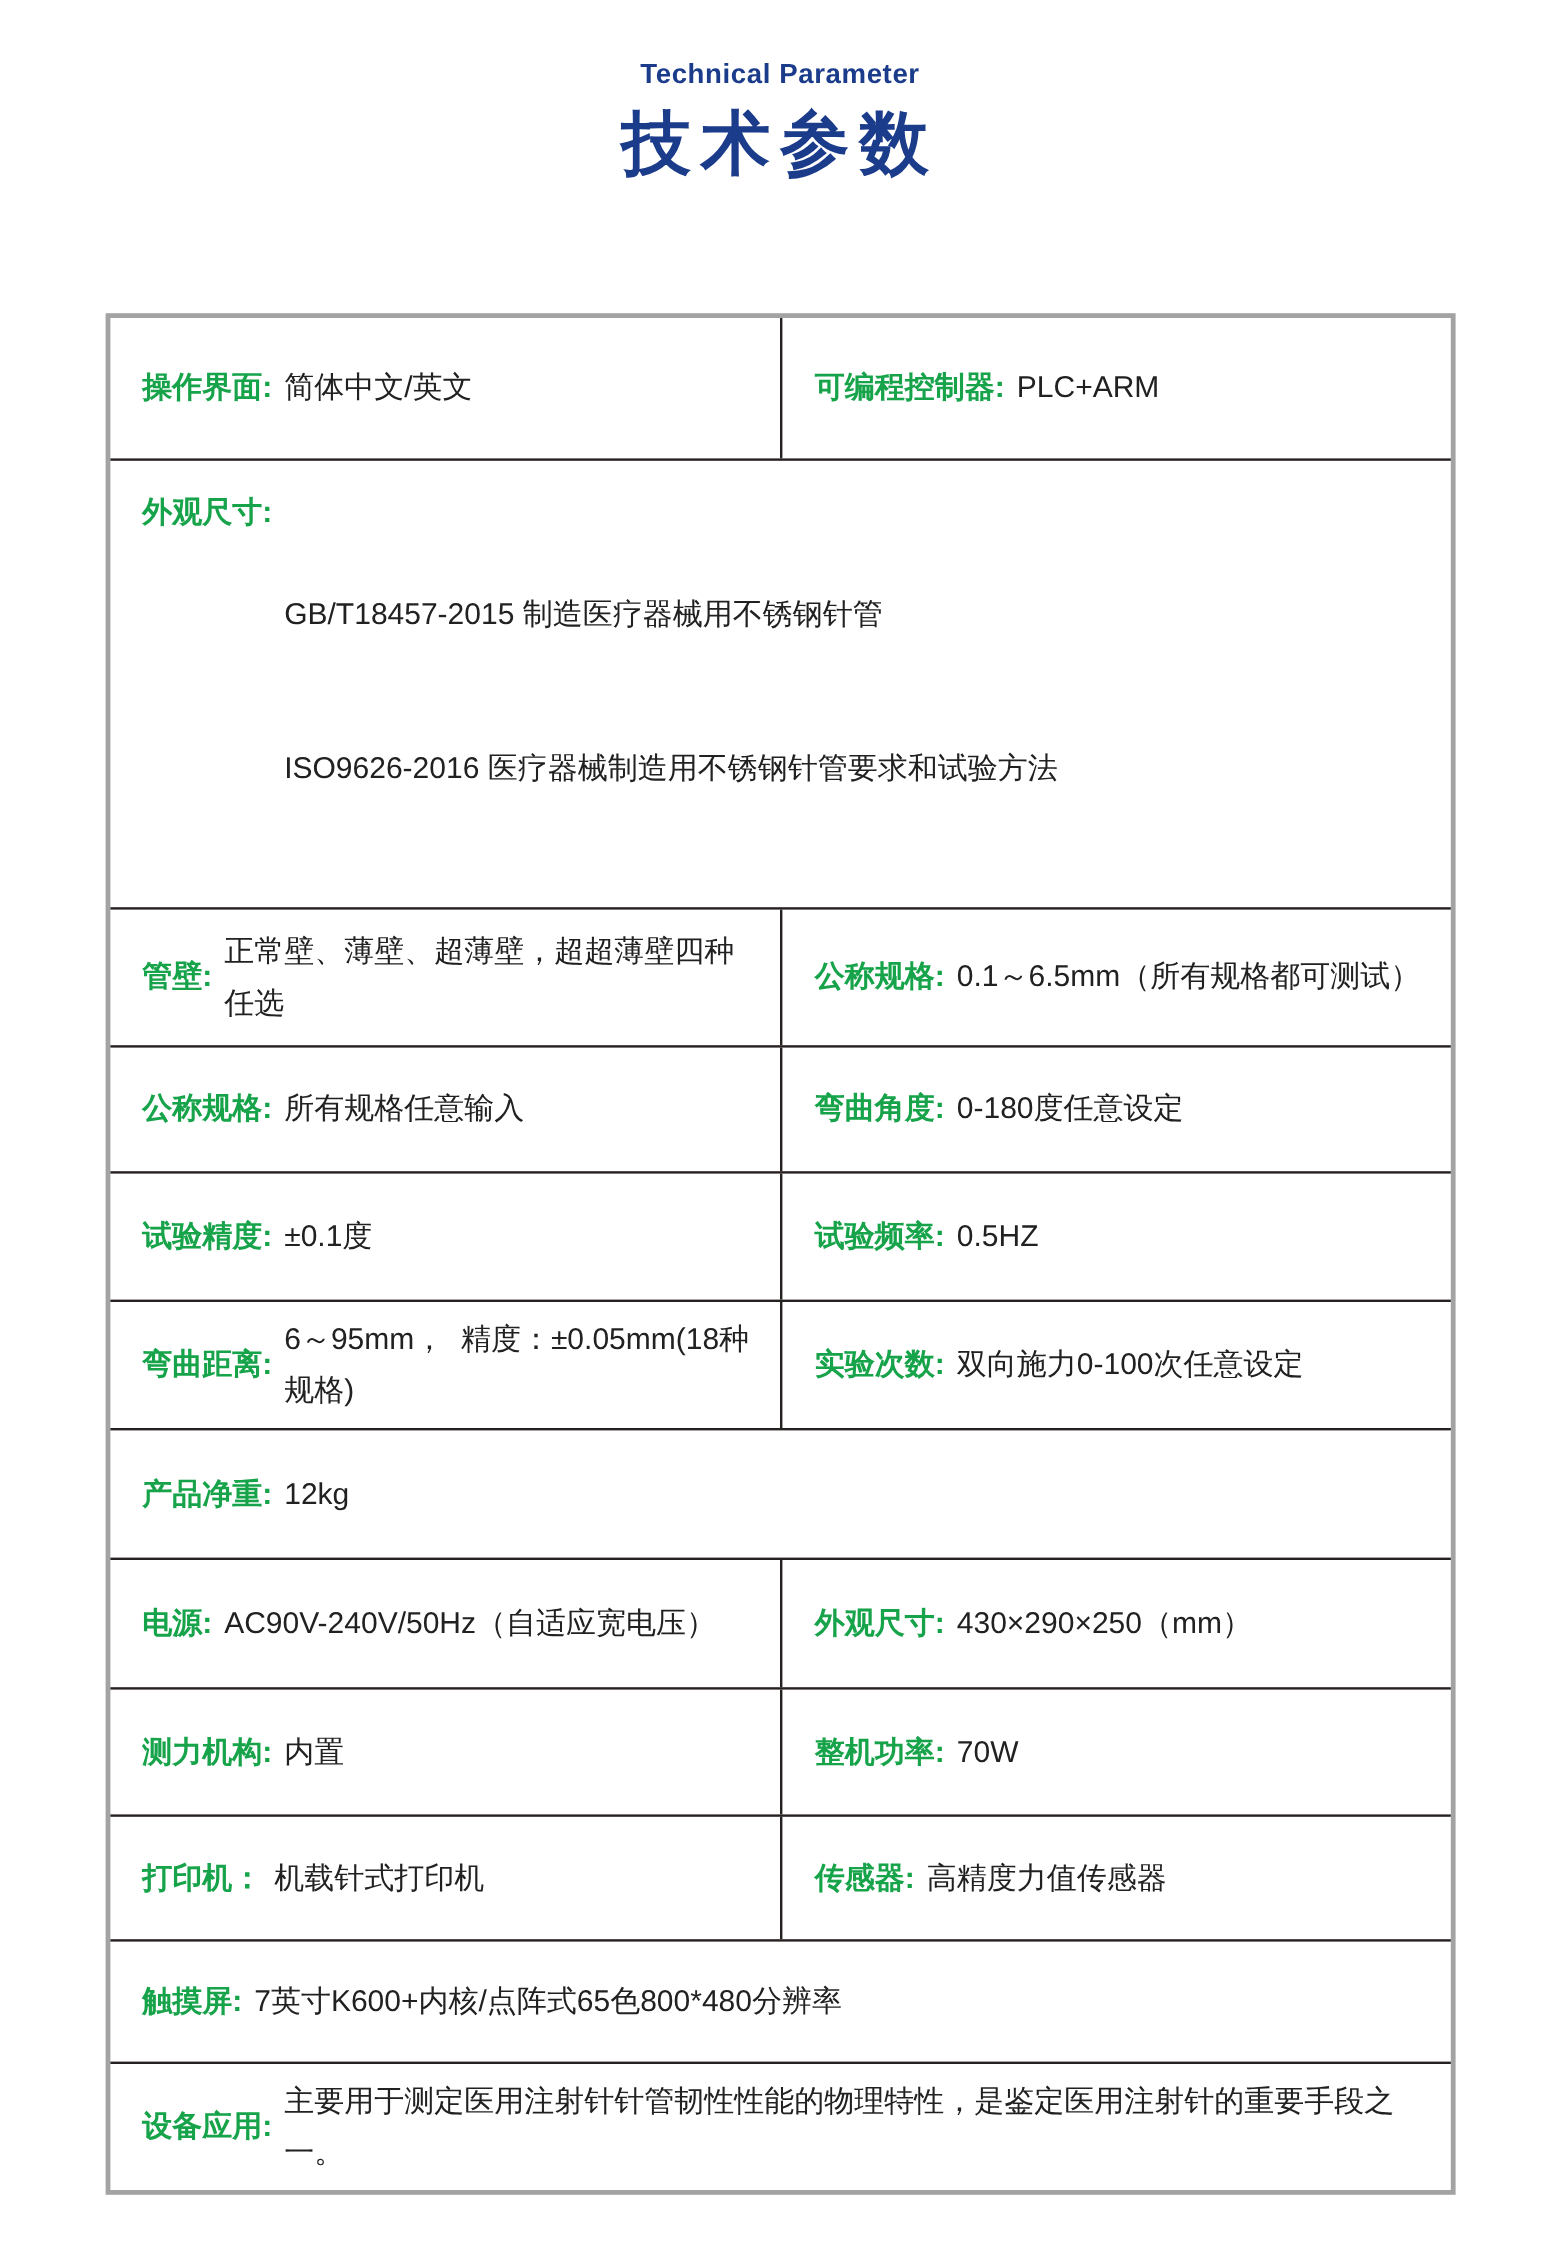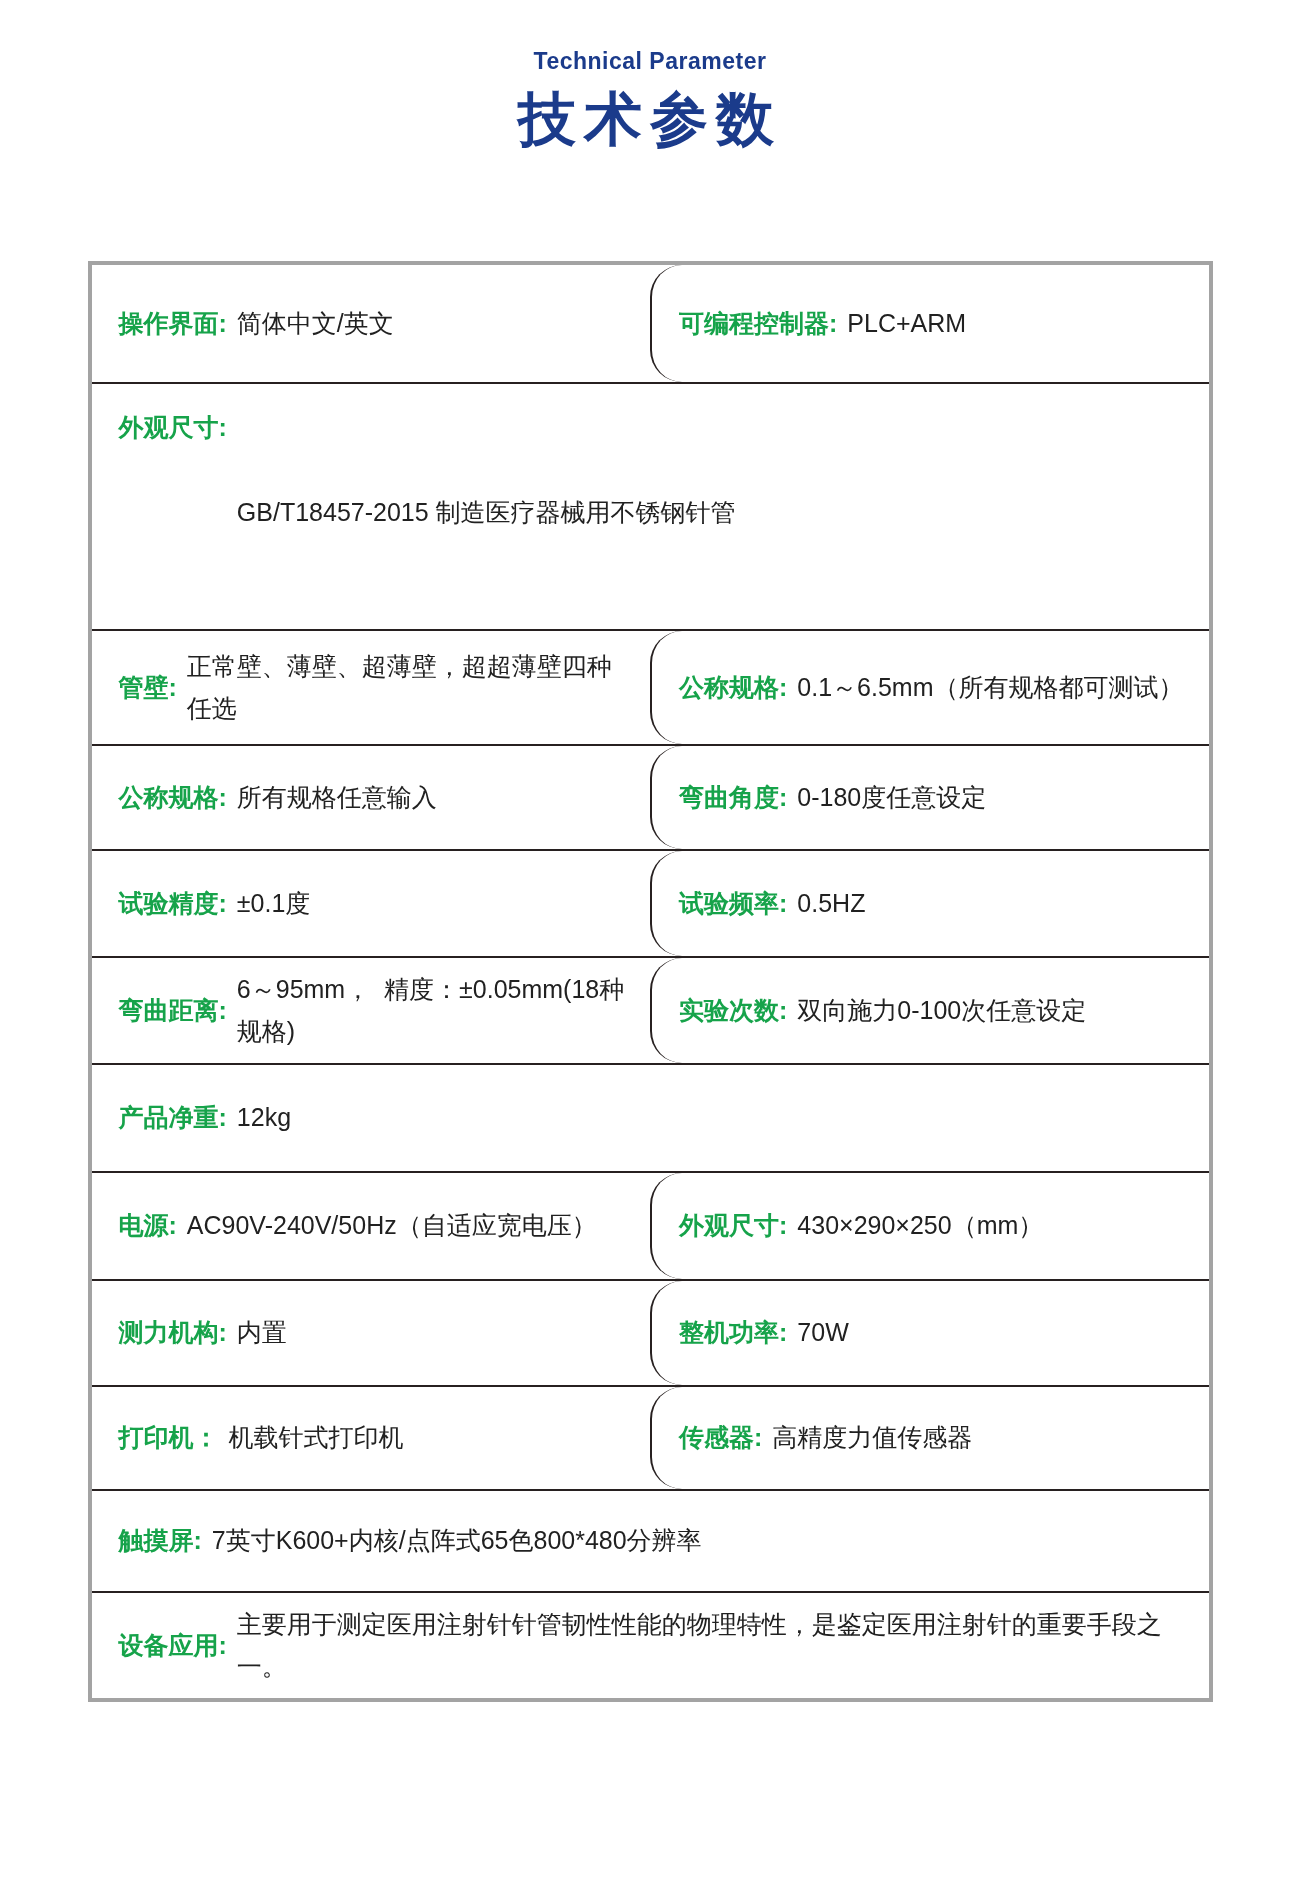--- a/index.html
+++ b/index.html
@@ -44,21 +44,21 @@
     border-top: 2px solid #272020;
   }
   .prow:first-child { border-top: none; }
   .pcell {
     display: flex;
     align-items: center;
     padding: 10px 18px 10px 27px;
     flex: 1 1 50%;
     min-width: 0;
   }
-  .pcell.right { border-left: 2px solid #272020; border-radius: 32px; }
+  .pcell.right { border-left: 2px solid #272020; }
   .pcell.full { flex: 1 1 100%; }
   .pcell.multiline { align-items: flex-start; padding-top: 22px; }
   .plabel {
     color: #16a34a;
     font-weight: bold;
     font-size: 25px;
     margin-right: 10px;
     white-space: nowrap;
     line-height: 1.7;
   }
@@ -103,20 +103,21 @@
         <span class="plabel">可编程控制器:</span>
         <span class="pvalue">PLC+ARM</span>
       </div>
     </div>
 
     <div class="prow r1">
       <div class="pcell full multiline">
         <span class="plabel">外观尺寸:</span>
         <span class="pvalue">
           <div>GB/T18457-2015 制造医疗器械用不锈钢针管</div>
+          <div>ISO9626-2016 医疗器械制造用不锈钢针管要求和试验方法</div>
         </span>
       </div>
     </div>
 
     <div class="prow r2">
       <div class="pcell left">
         <span class="plabel">管壁:</span>
         <span class="pvalue">正常壁、薄壁、超薄壁，超超薄壁四种任选</span>
       </div>
       <div class="pcell right">

